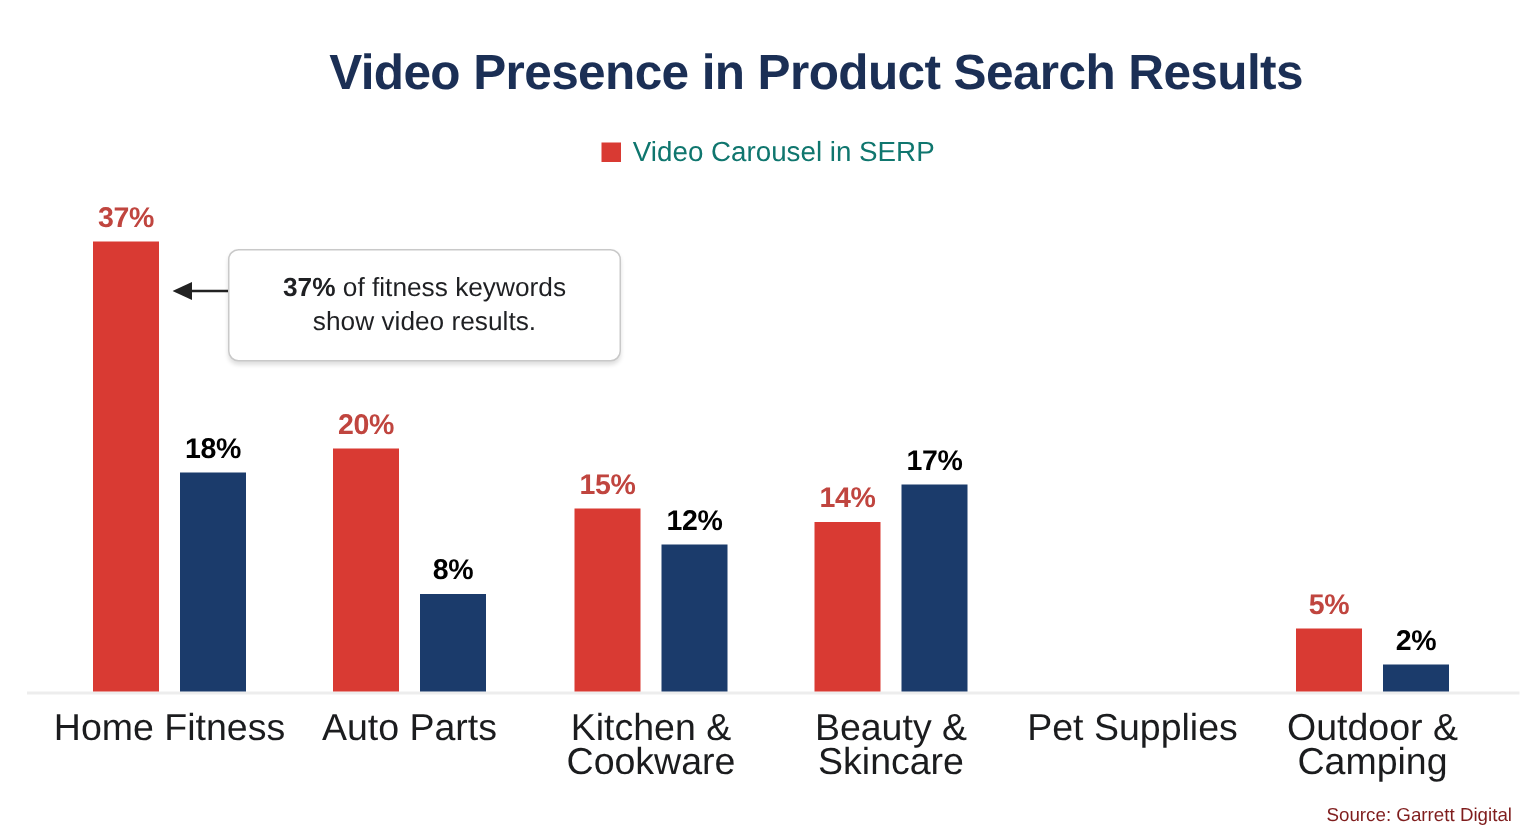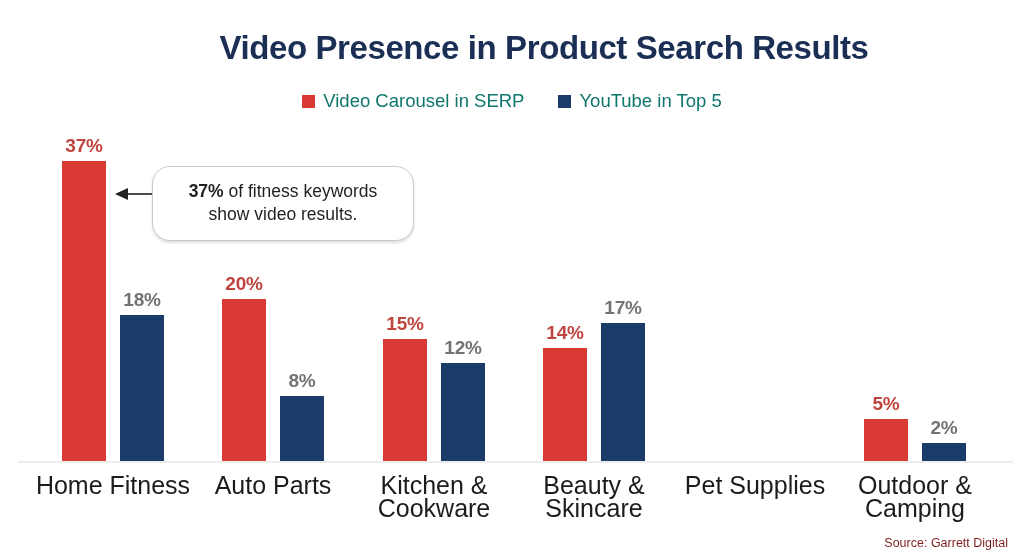--- a/index.html
+++ b/index.html
@@ -109,21 +109,21 @@
   .bar-label {
     position: absolute;
     width: 64px;
     text-align: center;
     font-size: 19px;
     font-weight: bold;
     letter-spacing: -0.2px;
     white-space: nowrap;
   }
   .bar-label.red  { color: #c0453f; }
-  .bar-label.navy { color: #737373; }
+  .bar-label.navy { color: #000000; }
   .bar-label.l1 { left: -10px; }
   .bar-label.l2 { left: 48px; }
 
   .cat-label {
     position: absolute;
     top: 474px;
     left: -43px;
     width: 188px;
     text-align: center;
     font-size: 25px;
@@ -135,21 +135,21 @@
   
   .callout {
     position: absolute;
     left: 152px;
     top: 166px;
     width: 262px;
     box-sizing: border-box;
     padding: 13px 14px 14px;
     background: #ffffff;
     border: 1px solid #c9c9c9;
-    border-radius: 18px;
+    border-radius: 7px;
     box-shadow: 0 2px 3px rgba(0,0,0,0.13);
     text-align: center;
     font-size: 17.5px;
     line-height: 23px;
     color: #1f2023;
   }
   .callout b { font-weight: bold; }
 
   .callout-arrow {
     position: absolute;
@@ -174,24 +174,20 @@
 
 <div id="chart-root">
 
   <div class="chart-title">Video Presence in Product Search Results</div>
 
   <div class="legend">
     <div class="legend-item">
       <span class="legend-swatch red"></span>
       <span class="legend-label">Video Carousel in SERP</span>
     </div>
-    <div class="legend-item">
-      <span class="legend-swatch navy"></span>
-      <span class="legend-label">YouTube in Top 5</span>
-    </div>
   </div>
 
   <div class="plot">
 
     <div class="baseline"></div>
 
     <div class="group" style="left:62px; width:146px;">
       <div class="bars">
         <div class="bar red b1" style="height:300px;"></div>
         <div class="bar navy b2" style="height:146px;"></div>

